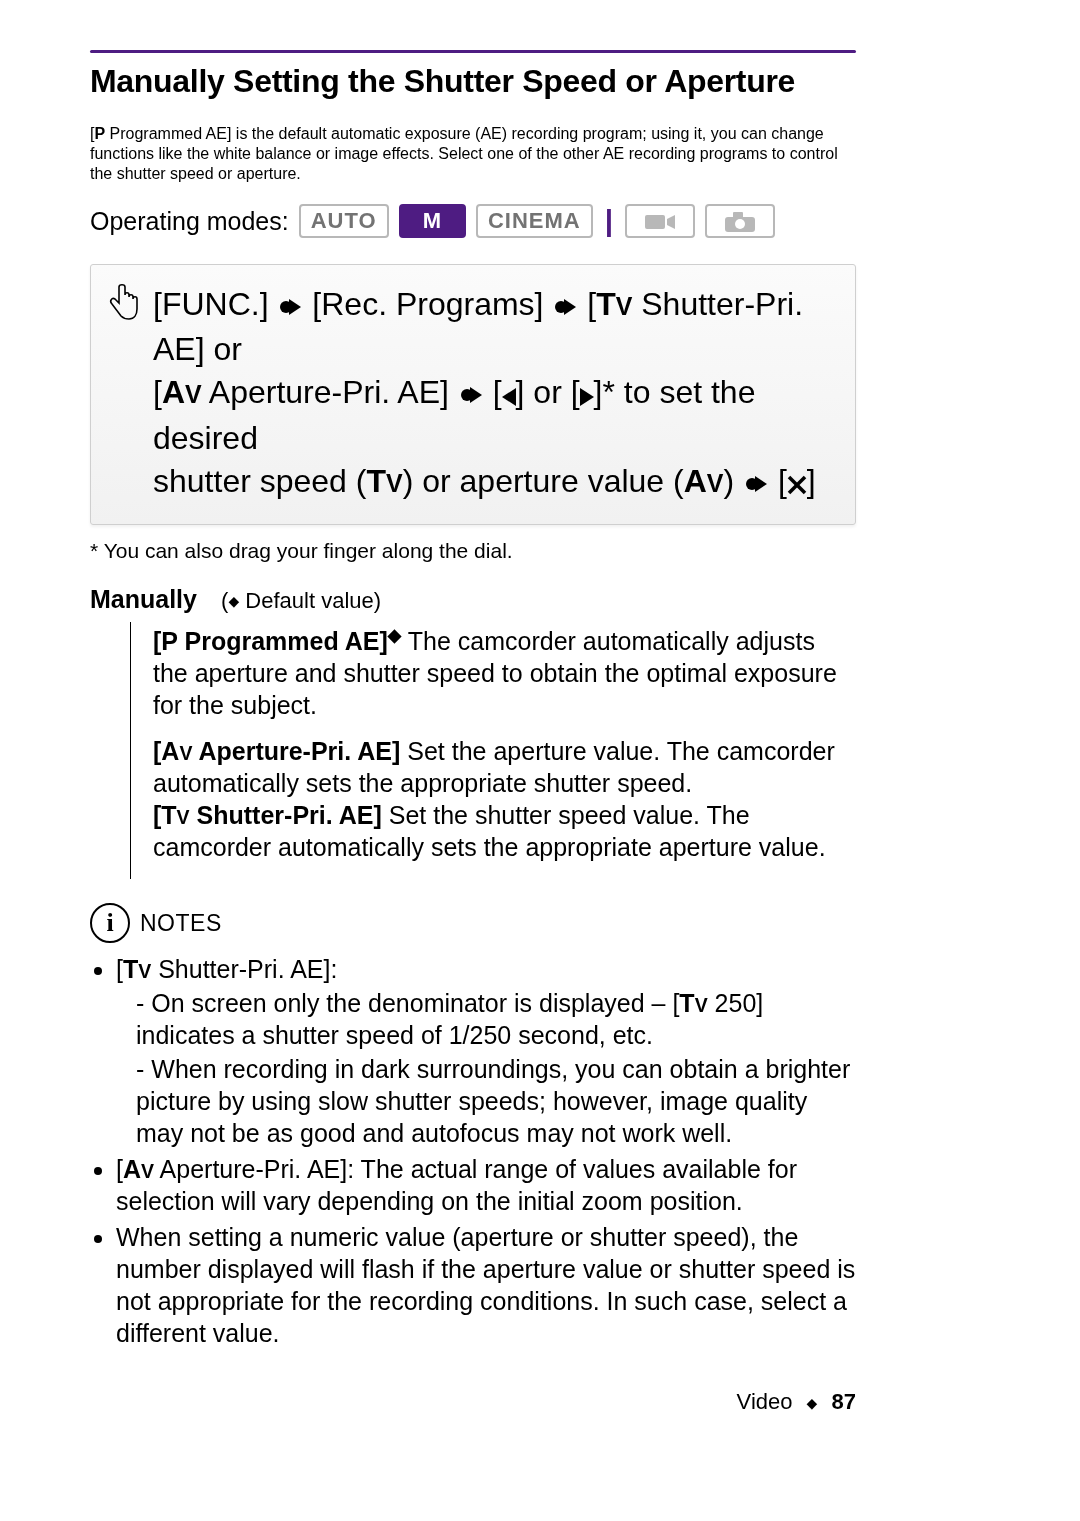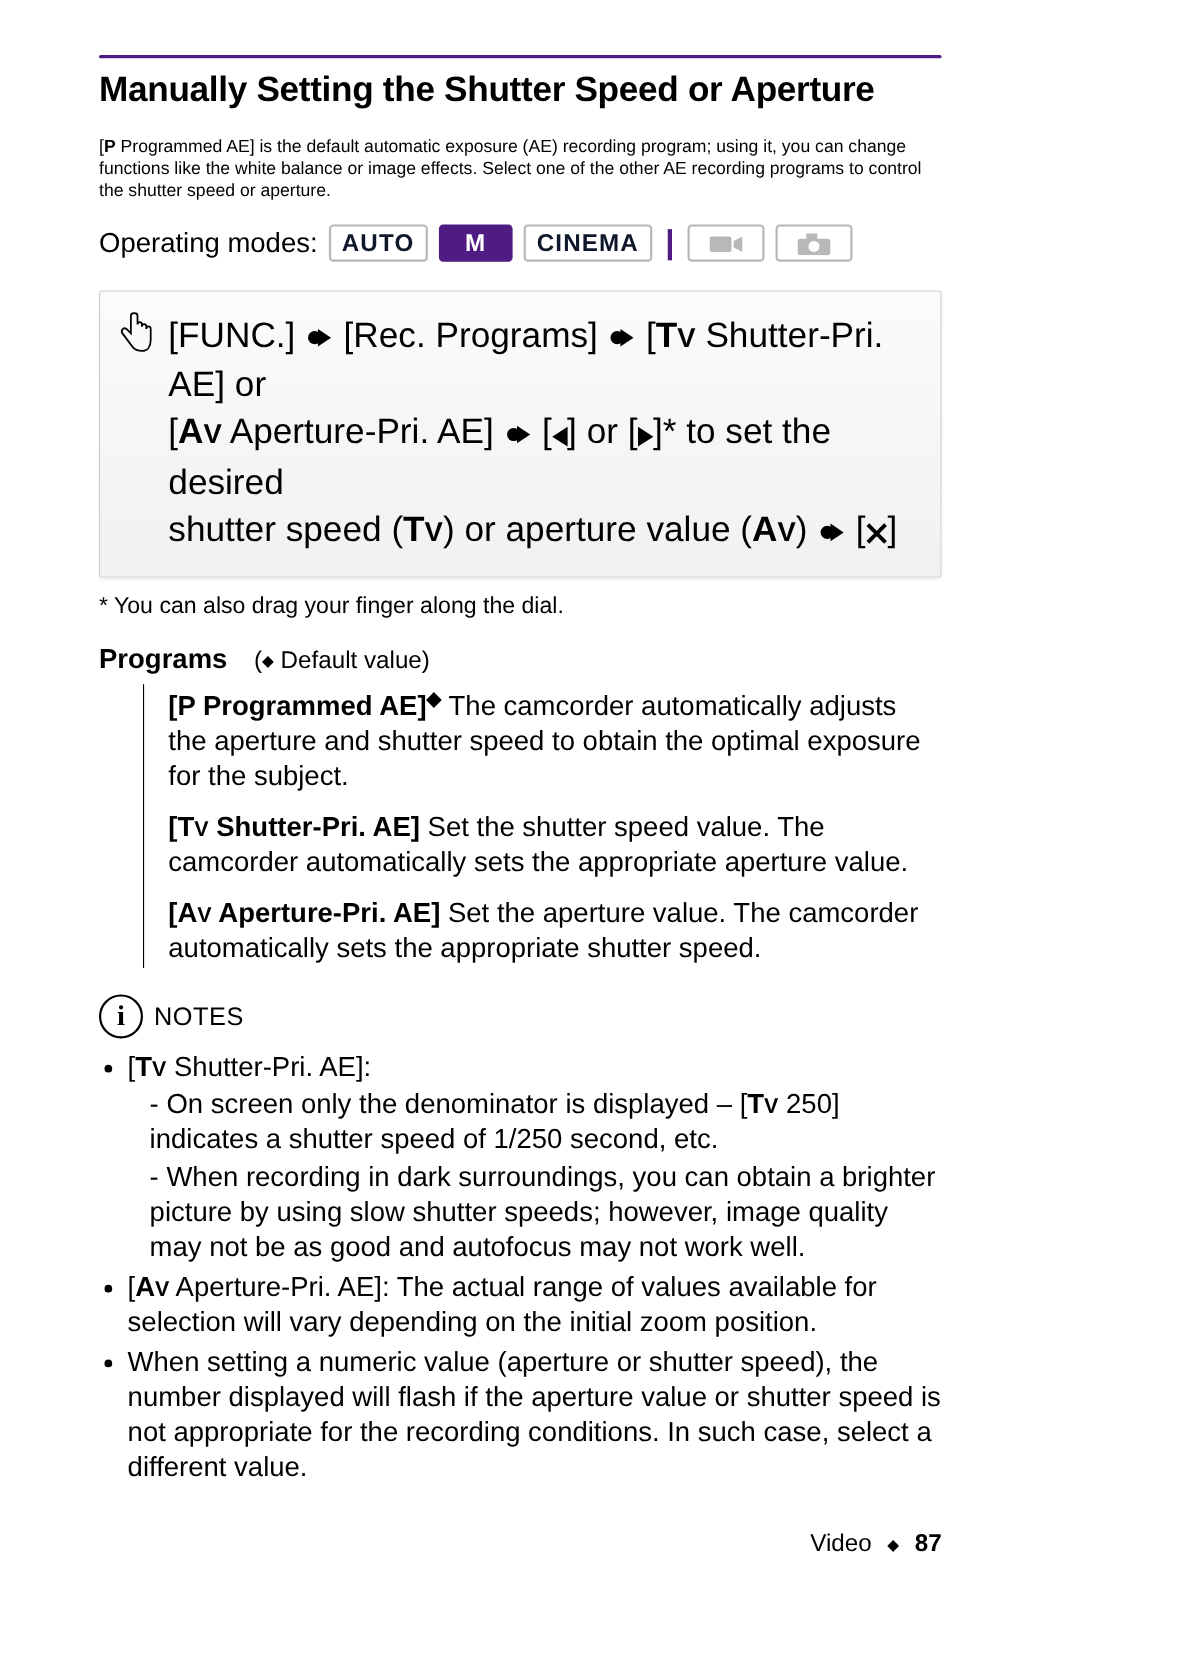--- a/index.html
+++ b/index.html
@@ -42,21 +42,21 @@
     font-size: 25px;
     margin-bottom: 26px;
   }
   .mode-box {
     border: 2px solid #b8b8b8;
     border-radius: 4px;
     padding: 2px 10px;
     font-weight: 700;
     font-size: 22px;
     letter-spacing: 1px;
-    color: #0f172a;
+    color: #737373;
     font-family: "Arial Narrow", Arial, sans-serif;
     height: 26px;
     line-height: 26px;
   }
   .mode-box.highlight {
     border-color: #4e1c82;
     background: #4e1c82;
     color: #fff;
   }
   .mode-box svg { width: 30px; height: 20px; vertical-align: middle; }
@@ -208,33 +208,33 @@
       [<span class="x-icon"><svg viewBox="0 0 20 20">
             <line x1="2" y1="2" x2="18" y2="18" stroke="#000" stroke-width="3.5"></line>
             <line x1="18" y1="2" x2="2" y2="18" stroke="#000" stroke-width="3.5"></line>
           </svg></span><span>]</span>
     </div>
   </div>
 
   <div class="footnote">*  You can also drag your finger along the dial.</div>
 
   <div class="options-row">
-    <span class="options-label">Programs</span>
+    <span class="options-label">Manually</span>
     <span>(</span><span class="sym" style="font-size:14px;vertical-align:2px">◆</span><span> Default value)</span>
   </div>
 
   <div class="option-block">
     <div class="option-item">
       <span class="opt-title">[<span class="pmode">P</span><span> Programmed AE]</span><span class="diamond-sup">◆</span></span><span>   The camcorder automatically adjusts the aperture and shutter speed to obtain the optimal exposure for the subject.</span>
     </div>
+    <div class="option-item" style="margin-bottom:0">
+      <span class="opt-title">[<span class="av"><span>A</span><span class="small-v">V</span></span><span> Aperture-Pri. AE]</span></span><span>   Set the aperture value. The camcorder automatically sets the appropriate shutter speed.</span>
+    </div>
     <div class="option-item">
       <span class="opt-title">[<span class="tv"><span>T</span><span class="small-v">V</span></span><span> Shutter-Pri. AE]</span></span><span>   Set the shutter speed value. The camcorder automatically sets the appropriate aperture value.</span>
-    </div>
-    <div class="option-item" style="margin-bottom:0">
-      <span class="opt-title">[<span class="av"><span>A</span><span class="small-v">V</span></span><span> Aperture-Pri. AE]</span></span><span>   Set the aperture value. The camcorder automatically sets the appropriate shutter speed.</span>
     </div>
   </div>
 
   <div class="notes-row">
     <div class="info-circle">i</div>
     <div class="notes-label">NOTES</div>
   </div>
 
   <ul class="notes">
     <li>

